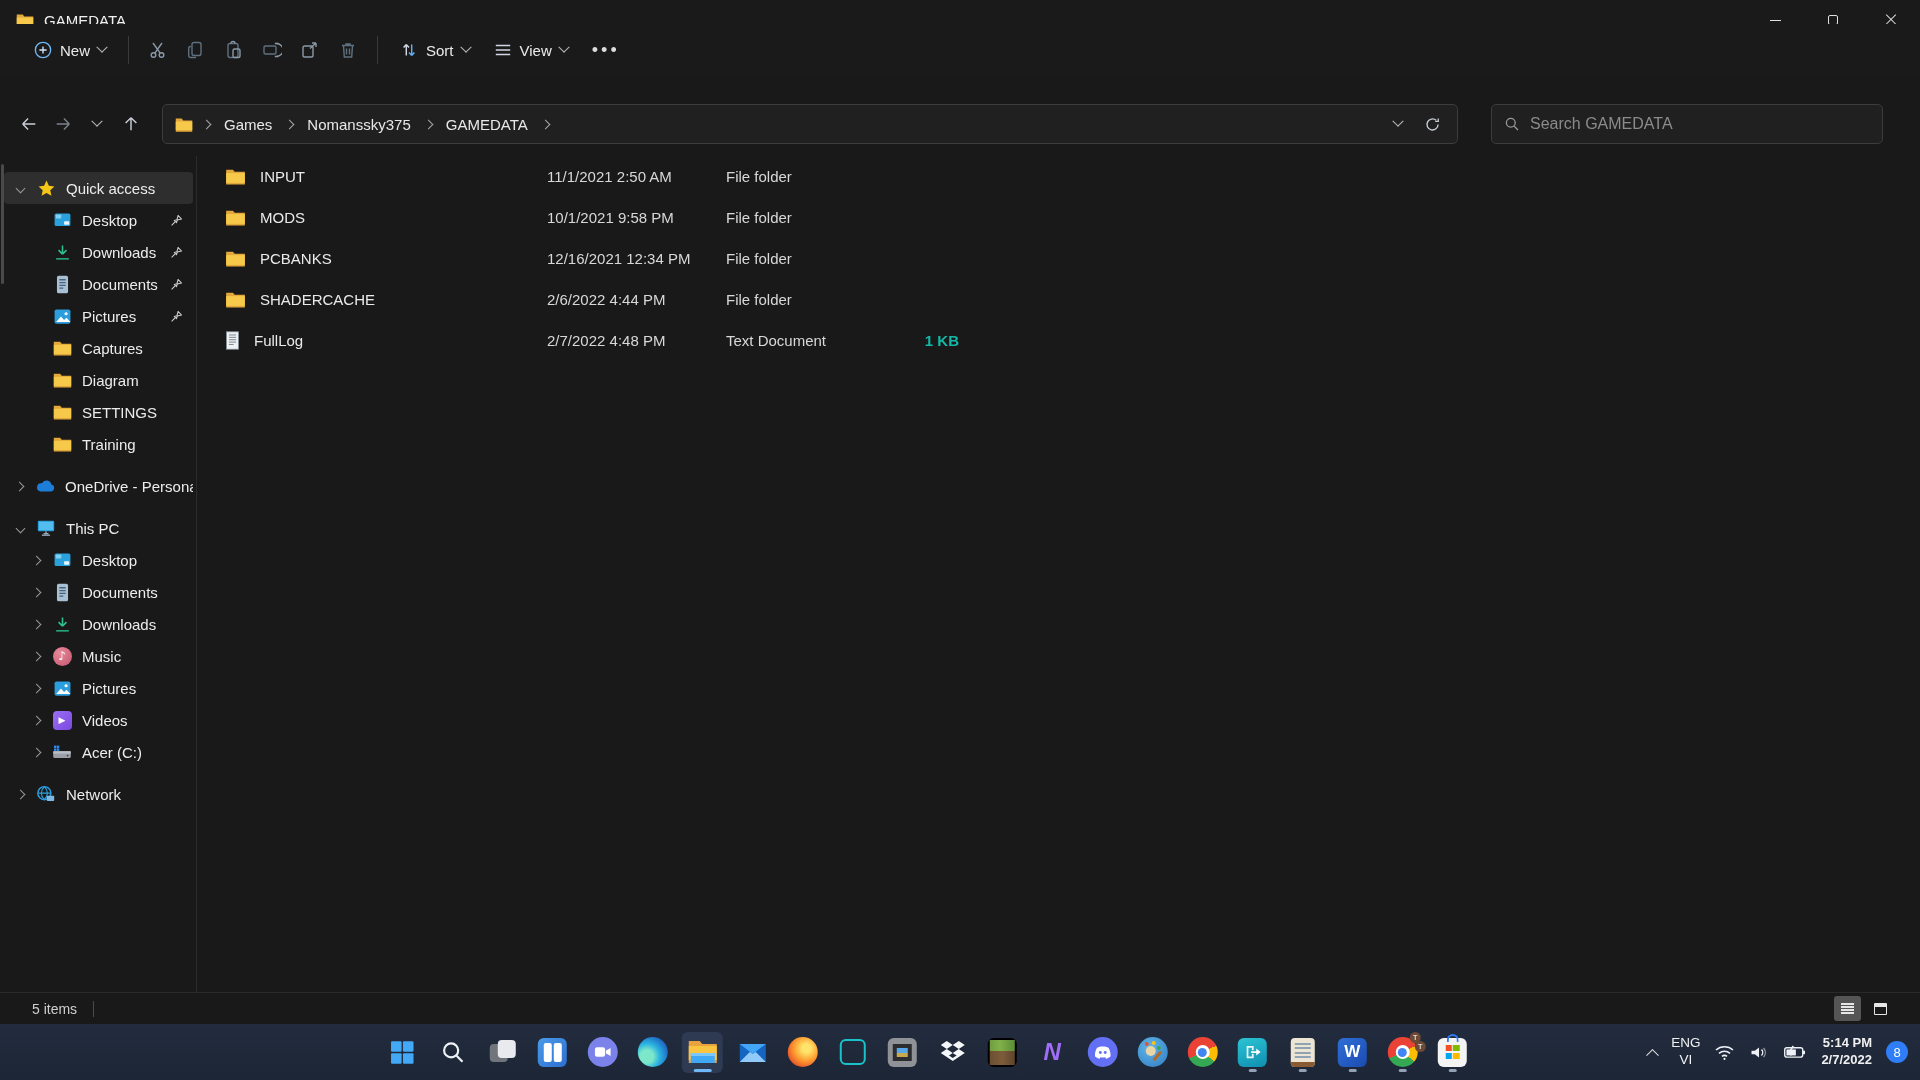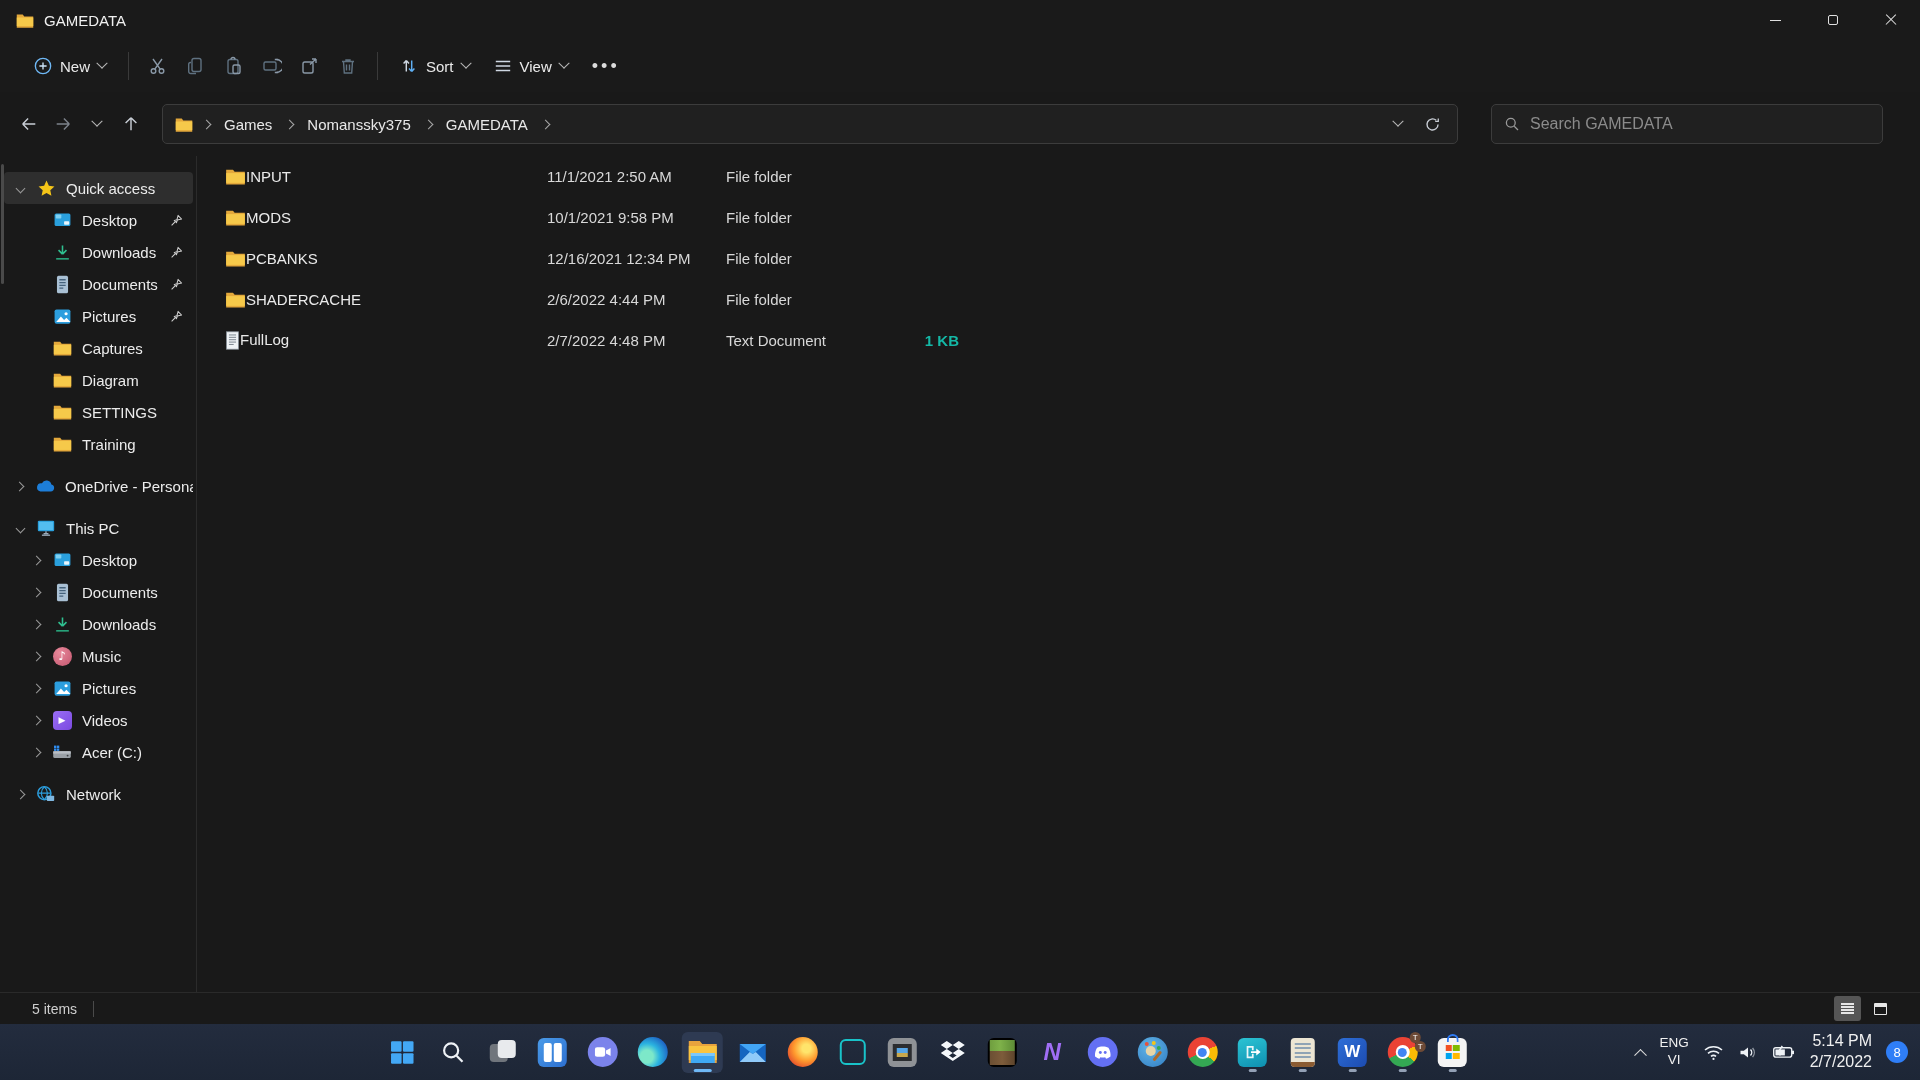--- a/index.html
+++ b/index.html
@@ -14,21 +14,21 @@
   #titlebar .title { margin-left:10px; font-size:15px; color:#f0f0f0; }
   .wincontrols { position:absolute; right:0; top:0; height:40px; display:flex; }
   .winbtn { width:58px; height:40px; display:flex; align-items:center; justify-content:center; }
   .glyph-min { width:11px; height:1px; background:#e0e0e0; }
   .glyph-max { width:10px; height:10px; border:1px solid #e0e0e0; border-radius:2px; }
   .glyph-close { position:relative; width:12px; height:12px; }
   .glyph-close:before,.glyph-close:after { content:""; position:absolute; left:-1px; top:5px; width:14px; height:1.4px; background:#e0e0e0; }
   .glyph-close:before { transform:rotate(45deg); } .glyph-close:after { transform:rotate(-45deg); }
 
   
-  #toolbar { position:absolute; top:40px; left:0; width:1920px; height:52px; background:#1a1a1a;
+  #toolbar { position:absolute; top:24px; left:0; width:1920px; height:52px; background:#1a1a1a;
     display:flex; align-items:center; }
   .tbtn { display:flex; align-items:center; gap:8px; padding:8px 12px; border-radius:5px; font-size:15px; color:#eaeaea; }
   .tool-ic { width:38px; height:36px; display:flex; align-items:center; justify-content:center; border-radius:5px; }
   .tdivider { width:1px; height:28px; background:#3a3a3a; margin:0 10px; }
   .chev-s { width:8px; height:8px; border-right:1.5px solid #b8b8b8; border-bottom:1.5px solid #b8b8b8;
     transform:rotate(45deg) translate(-2px,-2px); }
   #new-btn { margin-left:22px; }
   .dots { color:#dcdcdc; font-size:18px; letter-spacing:3px; }
 
   
@@ -76,21 +76,21 @@
   #filepane { flex:1; padding-left:20px; position:relative; }
   #colheaders { display:flex; height:44px; align-items:center; font-size:15px; color:#d2d2d2; position:relative; }
   .hname { width:322px; padding-left:39px; position:relative; }
   .hdate { width:179px; padding-left:8px; }
   .htype { width:143px; padding-left:24px; }
   .hsize { width:110px; padding-left:30px; }
   .hdiv { position:absolute; top:8px; width:1px; height:28px; background:#3a3a3a; }
   .sortcaret { position:absolute; left:166px; top:-12px; width:7px; height:7px;
     border-left:1.3px solid #9a9a9a; border-top:1.3px solid #9a9a9a; transform:rotate(45deg); }
   .frow { display:flex; height:41px; align-items:center; font-size:15px; color:#eaeaea; }
-  .fname { width:322px; display:flex; padding-left:8px; }
+  .fname { width:322px; display:flex; align-items:center; gap:14px; padding-left:8px; }
   .fdate { width:179px; padding-left:8px; color:#d8d8d8; }
   .ftype { width:143px; padding-left:8px; color:#d8d8d8; }
   .fsize { width:110px; text-align:right; padding-right:12px; color:#14b8a6;font-weight:bold; }
 
   
   #statusbar { position:absolute; top:992px; left:0; width:1920px; height:32px; background:#191919;
     border-top:1px solid #2a2a2a; display:flex; align-items:center; font-size:14px; color:#cfcfcf; }
   #statusbar .cnt { margin-left:32px; }
   #statusbar .sdiv { width:1px; height:16px; background:#4a4a4a; margin-left:16px; }
   .viewtoggles { position:absolute; right:26px; top:3px; display:flex; gap:6px; }
@@ -149,21 +149,21 @@
   .np-sq:after { content:""; position:absolute; bottom:0; left:0; width:100%; height:5px; background:#8a5b32; border-radius:0 0 4px 4px; }
   .tv-sq { position:relative; width:26px; height:26px; }
   .tv-sq i { position:absolute; width:18px; height:18px; border-radius:4px; }
   .tv-sq i:first-child { left:0; top:5px; background:#70757c; }
   .tv-sq i:last-child { right:0; top:1px; background:#e8eaed; }
 
   #tray { position:absolute; right:0; top:0; height:56px; display:flex; align-items:center; gap:14px; padding-right:12px; }
   .chev-up { width:9px; height:9px; border-left:1.6px solid #dcdcdc; border-top:1.6px solid #dcdcdc;
     transform:rotate(45deg) translate(2px,2px); }
   .lang { text-align:center; font-size:13.5px; line-height:1.25; color:#f0f0f0; }
-  .clock { text-align:right; font-size:16px; line-height:1.3; color:#f0f0f0; }
+  .clock { text-align:right; font-size:13px; line-height:1.3; color:#f0f0f0;font-weight:bold; }
   .notif-badge { width:22px; height:22px; border-radius:50%; background:#2f7ef7; color:#fff; font-size:13px;
     display:flex; align-items:center; justify-content:center; }
 </style>
 </head>
 <body>
 
 <div id="titlebar">
   <span class="appicon">
     <svg width="18" height="15" viewBox="0 0 24 20">
         <path d="M1 2h8l2 2.5h12v15H1z" fill="#e3a83b"></path>

